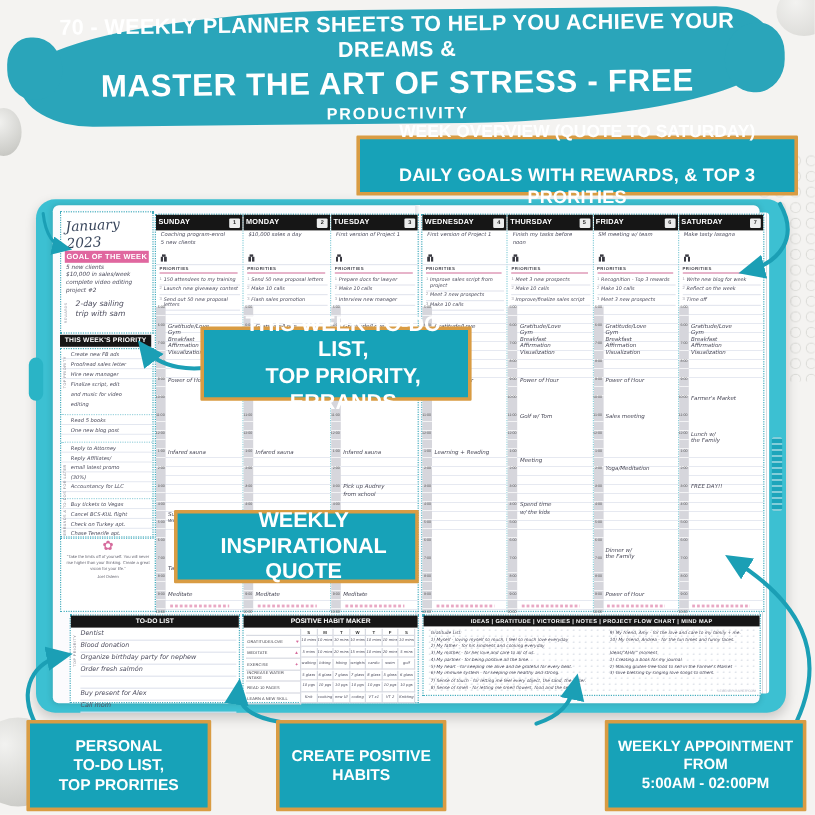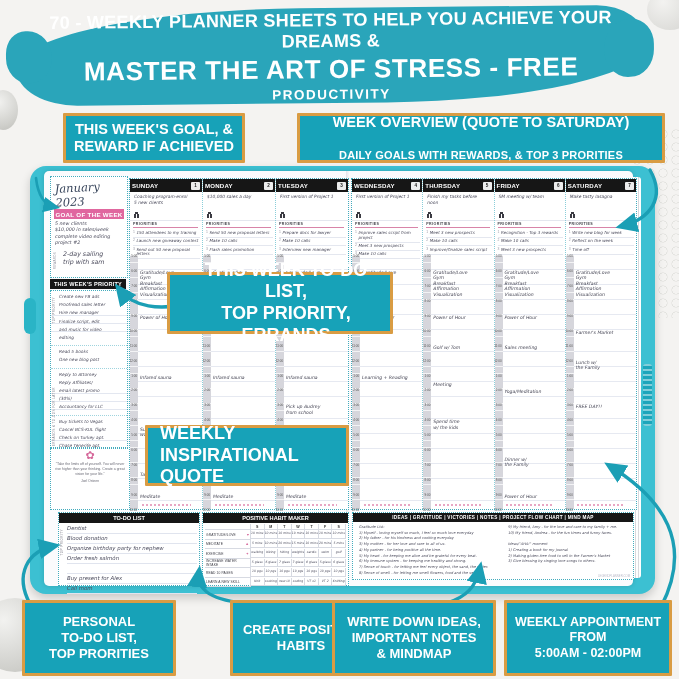--- a/index.html
+++ b/index.html
@@ -25,23 +25,23 @@
   .h1{color:#fff;font-weight:bold;font-size:18px;letter-spacing:.3px;}
   .h2{color:#fff;font-weight:bold;font-size:26px;letter-spacing:.6px;margin-top:2px;}
   .h3{color:#fff;font-weight:bold;font-size:13.5px;letter-spacing:1.5px;margin-top:2px;}
   
   .co{position:absolute;background:var(--callout_teal,#17a2b8);border:3px solid var(--callout_border,#d99c43);
     color:#fff;font-weight:bold;text-align:center;display:flex;flex-direction:column;justify-content:center;
     z-index:6;white-space:pre-line;line-height:1.2;border-radius:1px;}
   #co-goal{left:63px;top:113px;width:176px;height:44px;font-size:14.5px;}
   #co-overview{left:297px;top:113px;width:362px;height:44px;}
   #co-overview .t{font-size:14.5px;}
-  #co-overview .s{font-size:11px;margin-top:18px;letter-spacing:.2px;}
+  #co-overview .s{font-size:15px;margin-top:18px;letter-spacing:.2px;}
   #co-mid{left:167px;top:272px;width:208px;height:56px;font-size:18px;text-align:center;padding-left:12px;}
-  #co-quote{left:145px;top:425px;width:186px;height:55px;font-size:18px;text-align:left;padding-left:12px;}
+  #co-quote{left:145px;top:425px;width:186px;height:55px;font-size:18px;text-align:center;padding-left:12px;}
   .co.bottom{top:600px;height:70px;font-size:13px;line-height:1.25;}
   #co-b1{left:22px;width:148px;}
   #co-b2{left:198px;width:136px;margin-left:32px;}
   #co-b3{left:332px;width:158px;}
   #co-b4{left:504px;width:162px;font-size:12.5px;}
   
   .planner{position:absolute;left:30px;top:166px;width:625px;height:428px;z-index:2;
     background:var(--planner_cover,#3cc0d2);border-radius:16px;box-shadow:0 4px 10px rgba(0,0,0,.18);}
   .penloop{position:absolute;left:-6px;top:132px;width:12px;height:36px;background:#2ab4c6;border-radius:6px;}
   .band{position:absolute;right:3px;top:198px;width:9px;height:62px;background:#1da5bb;border-radius:3px;
@@ -153,22 +153,20 @@
   <div class="bauble b1"></div>
   <div class="bauble b2"></div>
   <div class="bauble b3"></div>
 
   <div class="brush">
     <div class="h1">70 - WEEKLY PLANNER  SHEETS TO HELP YOU ACHIEVE YOUR DREAMS &amp;</div>
     <div class="h2">MASTER THE ART OF STRESS - FREE</div>
     <div class="h3">PRODUCTIVITY</div>
   </div>
 
-  <div class="co" id="co-goal">THIS WEEK'S GOAL, &amp;
-REWARD IF ACHIEVED</div>
   <div class="co" id="co-overview">
     <div class="t">WEEK OVERVIEW (QUOTE TO SATURDAY)</div>
     <div class="s">DAILY GOALS WITH REWARDS, &amp; TOP 3 PRORITIES</div>
   </div>
 
   <div class="planner">
     <div class="penloop"></div>
     <div class="band"></div>
     <div class="pages">
       <div class="page-edges"></div>
@@ -806,20 +804,17 @@
   <div class="co" id="co-mid">THIS WEEK TO-DO LIST,
 TOP PRIORITY, ERRANDS</div>
   <div class="co" id="co-quote">WEEKLY INSPIRATIONAL
 QUOTE</div>
 
   <div class="co bottom" id="co-b1">PERSONAL
 TO-DO LIST,
 TOP PRORITIES</div>
   <div class="co bottom" id="co-b2">CREATE POSITIVE
 HABITS</div>
-  <div class="co bottom" id="co-b3">WRITE DOWN IDEAS,
-IMPORTANT NOTES
-&amp; MINDMAP</div>
   <div class="co bottom" id="co-b4">WEEKLY APPOINTMENT
 FROM
 5:00AM - 02:00PM</div>
 
 </div>
 
 </body></html>

